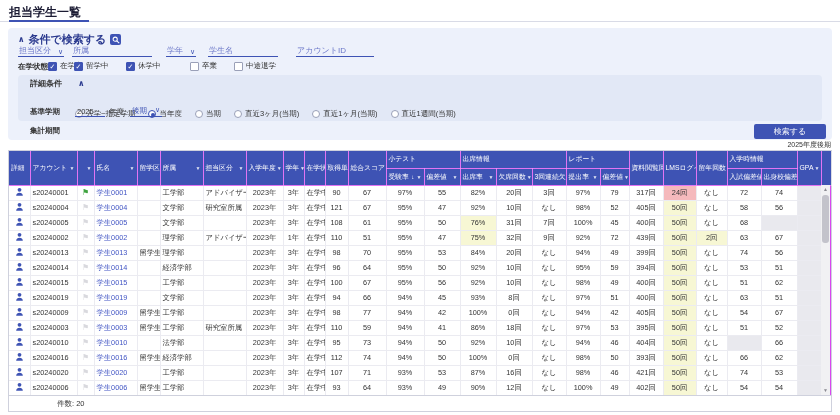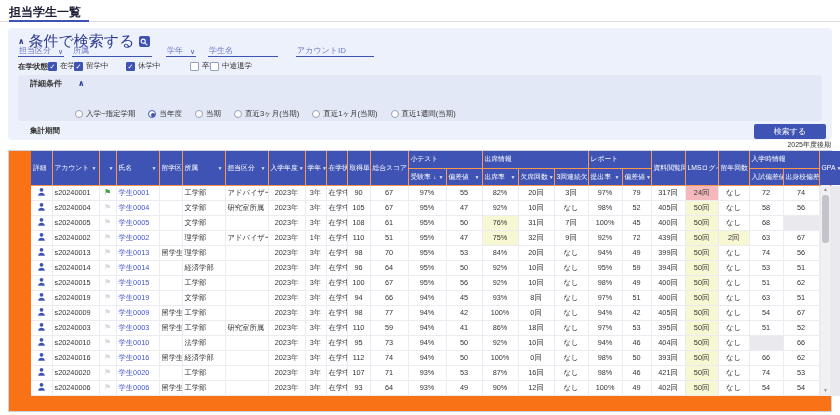--- a/index.html
+++ b/index.html
@@ -11,21 +11,21 @@
   }
   
   .page-title { position:absolute; left:9px; top:4px; font-size:12px; font-weight:bold; color:#1c1c34; }
   .title-rule { position:absolute; left:0; top:21px; width:840px; height:1px; background:#d9dbe6; }
   .title-accent { position:absolute; left:9px; top:20px; width:80px; height:2px; background:#3e53b4; }
 
   
   .search-panel { position:absolute; left:8px; top:28px; width:824px; height:112px; background:#edf1fb; border-radius:4px; }
   .collapse-row { position:absolute; left:10px; top:4px; display:flex; align-items:center; gap:4px; }
   .caret { color:#2b3a8f; font-size:8px; font-weight:bold; }
-  .collapse-label { color:#2b3a8f; font-size:15px; font-weight:normal; }
+  .collapse-label { color:#2b3a8f; font-size:11px; font-weight:bold; }
   .search-btn-icon { width:11px; height:11px; background:#3e53b4; border-radius:2px; display:inline-flex; align-items:center; justify-content:center; }
   .field { position:absolute; top:15px; border-bottom:1px solid #3e53b4; height:14px; font-size:8px; color:#6a76c8; display:flex; align-items:flex-end; justify-content:space-between; padding:0 1px; }
   .chev { color:#3e53b4; font-size:7px; }
   .status-row { position:absolute; top:33px; left:10px; right:0; height:12px; font-size:7.5px; }
   .status-label { position:absolute; left:0; top:1px; font-weight:bold; color:#333; }
   .chk { position:absolute; top:0; display:flex; align-items:center; gap:3px; cursor:pointer; }
   .box { width:9px; height:9px; border:1px solid #9aa0b8; background:#fff; border-radius:1px; font-size:7px; line-height:7px; color:#fff; text-align:center; }
   .box.on { background:#3e53b4; border-color:#3e53b4; }
   .detail-box { position:absolute; left:10px; top:47px; width:804px; height:46px; background:#e2e8f6; border-radius:4px; }
   .detail-title { position:absolute; left:12px; top:3px; font-size:8px; font-weight:bold; color:#333; display:flex; gap:16px; align-items:center;}
@@ -38,21 +38,21 @@
   .rcirc.on::after { content:""; position:absolute; left:1.5px; top:1.5px; width:4px; height:4px; border-radius:50%; background:#3e53b4; }
   .base-row { position:absolute; left:12px; top:31px; display:flex; align-items:center; font-size:7.5px; }
   .base-label { font-weight:bold; width:35px; }
   .mini-input { border-bottom:1px solid #3e53b4; width:30px; color:#333; padding:0 2px; margin-left:10px; }
   .base-unit { margin:0 6px 0 4px; }
   .mini-select { border-bottom:1px solid #3e53b4; width:32px; color:#3e53b4; display:flex; justify-content:space-between; padding:0 2px; }
   .search-btn { position:absolute; right:6px; top:96px; width:72px; height:15px; background:#3e53b4; color:#fff; border:none; border-radius:2px; font-size:8px; font-family:inherit; cursor:pointer; line-height:13px; }
 
   
   .caption-right { position:absolute; right:9px; top:140px; font-size:7px; color:#333; }
-  .table-wrap { position:absolute; left:8px; top:150px; width:824px; height:262px; border:1px solid #cfd1dd; background:#f97316;padding-left:22px; }
+  .table-wrap { position:absolute; left:8px; top:150px; width:824px; height:262px; border:1px solid #cfd1dd; background:#d946ef; }
   table { border-collapse:collapse; table-layout:fixed; width:822px; }
   th { background:#3e53b4; color:#fff; font-weight:normal; font-size:6.8px; text-align:left; padding:0 2px; height:17px; border-right:1px solid rgba(255,255,255,.25); border-bottom:1px solid rgba(255,255,255,.25); white-space:nowrap; overflow:hidden; }
   th .hwrap { display:flex; align-items:center; justify-content:space-between; gap:1px; }
   .flt { font-size:5px; opacity:.85; flex:none; }
   .srt { font-size:6px; flex:none; }
   td { font-size:7.3px; height:15px; padding:0 2px; border-right:1px solid #ebebf1; border-bottom:1px solid #ebebf1; white-space:nowrap; overflow:hidden; background:#fff; }
   td.c { text-align:center; }
   td.hl-y { background:#f7f7d4; }
   td.hl-r { background:#f5b9bc; }
   td.cell-gray { background:#e9e9ee; }
@@ -110,21 +110,21 @@
           <span>在学中</span>
         </label><label class="chk" style="left:56px">
           <span class="box on">✓</span>
           <span>留学中</span>
         </label><label class="chk" style="left:108px">
           <span class="box on">✓</span>
           <span>休学中</span>
         </label><label class="chk" style="left:172px">
           <span class="box"></span>
           <span>卒業</span>
-        </label><label class="chk" style="left:192px">
+        </label><label class="chk" style="left:216px">
           <span class="box"></span>
           <span>中途退学</span>
         </label></span>
   </div>
 
   <div class="detail-box">
     <div class="detail-title">
       <span>詳細条件</span>
       <span class="caret">∧</span>
     </div>
@@ -150,20 +150,29 @@
           <span class="rad">
             <span class="rcirc"></span>
             <span>直近1ヶ月(当期)</span>
           </span>
           <span class="rad">
             <span class="rcirc"></span>
             <span>直近1週間(当期)</span>
           </span>
         </span>
     </div>
+    <div class="base-row">
+      <span class="base-label">基準学期</span>
+      <span class="mini-input">2025</span>
+      <span class="base-unit">年度</span>
+      <span class="mini-select">
+        <span>後期</span>
+        <span class="chev">∨</span>
+      </span>
+    </div>
   </div>
 
   <button class="search-btn">検索する</button>
 </div>
 
 <div class="caption-right">2025年度後期</div>
 
 <div class="table-wrap">
   <table>
     <colgroup id="cols">
@@ -401,21 +410,21 @@
             </svg></td>
           <td class="">s20240004</td>
           <td class="c"><span class="flag ">⚑</span></td>
           <td class=""><a href="#">学生0004</a></td>
           <td class=""></td>
           <td class="">文学部</td>
           <td class="">研究室所属</td>
           <td class="c">2023年</td>
           <td class="c">3年</td>
           <td class="">在学中</td>
-          <td class="c">105</td>
+          <td class="c">121</td>
           <td class="c">67</td>
           <td class="c">95%</td>
           <td class="c">47</td>
           <td class="c">92%</td>
           <td class="c">10回</td>
           <td class="c">なし</td>
           <td class="c">98%</td>
           <td class="c">52</td>
           <td class="c">405回</td>
           <td class="c hl-y">50回</td>
@@ -784,13 +793,14 @@
           <td class="c">54</td>
           <td class="c cell-gray"></td>
         </tr>
       </tbody>
   </table>
   <div class="vscroll">
     <div class="vs-btn vs-up">▲</div>
     <div class="vs-thumb"></div>
     <div class="vs-btn vs-down">▼</div>
   </div>
+  <div class="table-footer">件数: 20</div>
 </div>
 
 </body></html>

